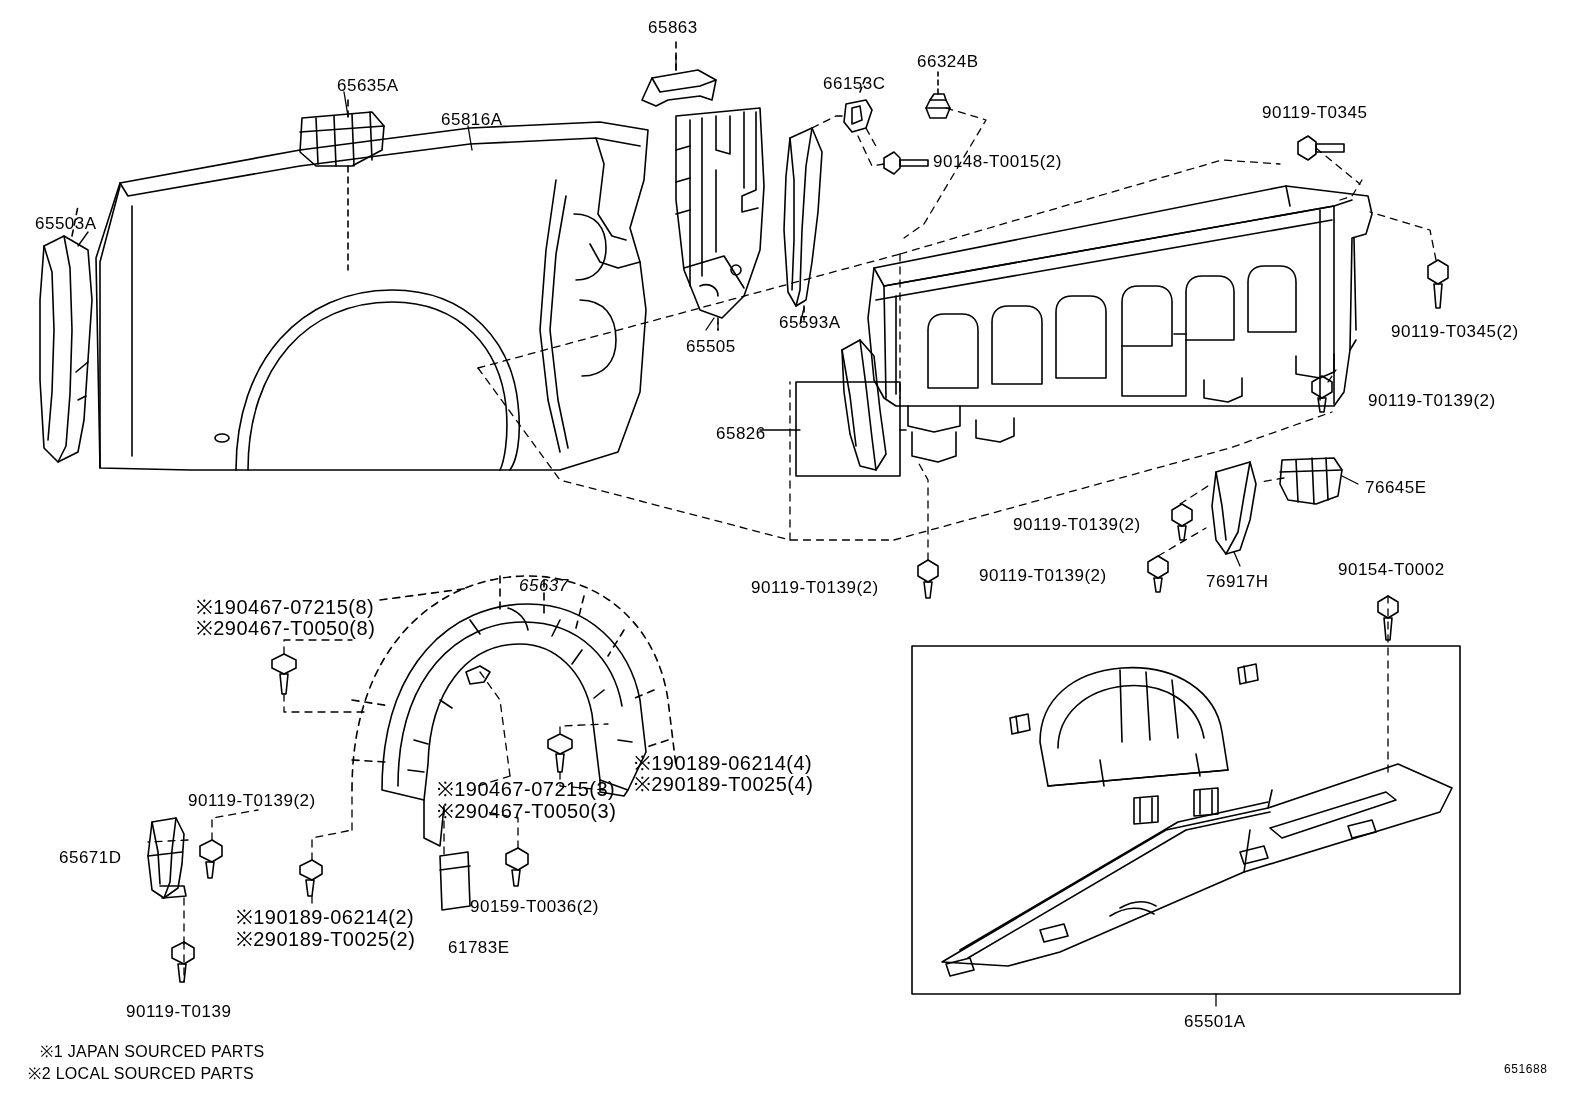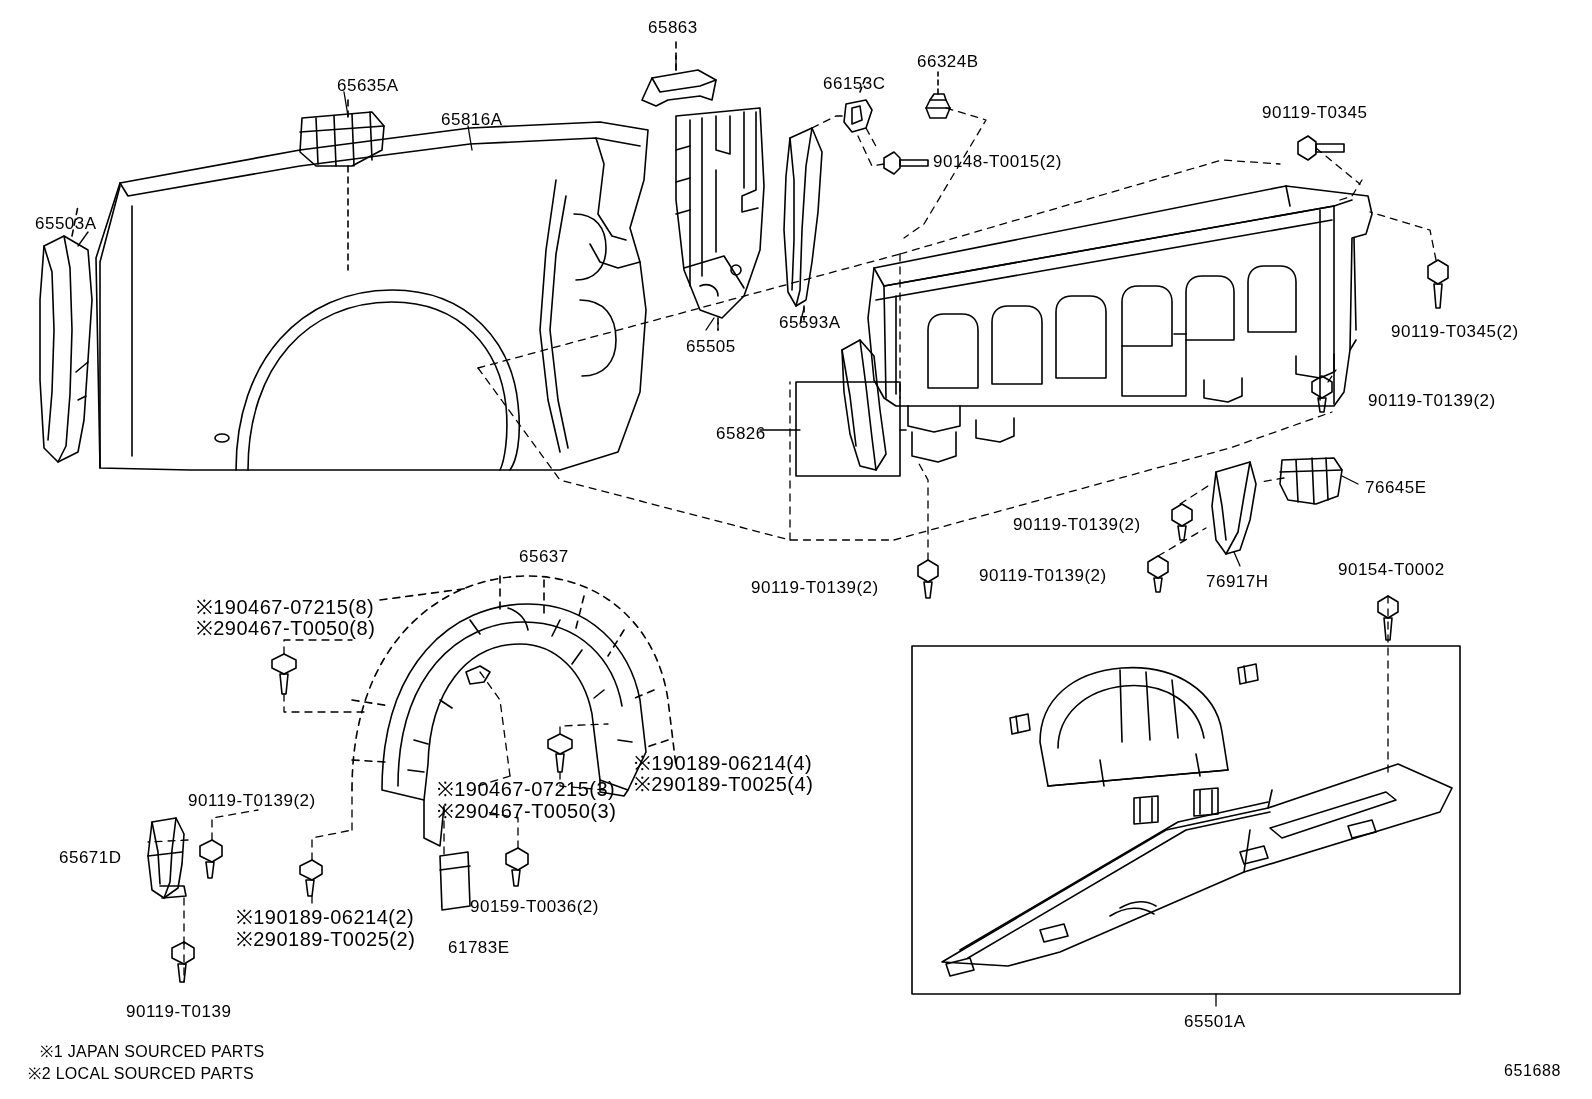--- a/index.html
+++ b/index.html
@@ -40,21 +40,21 @@
     font-size: 20px;
   }
   .footnote {
     position: absolute;
     font-size: 16px;
     letter-spacing: 0.3px;
     white-space: nowrap;
   }
   .diagcode {
     position: absolute;
-    font-size: 16px;
+    font-size: 12px;
     letter-spacing: 0.6px;
   }
 </style>
 </head>
 <body>
 
 <div id="diagram">
 
   <svg id="art" viewBox="0 0 1592 1099" xmlns="http://www.w3.org/2000/svg">
     <g fill="none" stroke="#000" stroke-width="1.6" stroke-linejoin="round" stroke-linecap="round">
@@ -425,21 +425,21 @@
   <div class="lbl" style="left:441px; top:110px;">65816A</div>
   <div class="lbl" style="left:933px; top:152px;">90148-T0015(2)</div>
   <div class="lbl" style="left:35px; top:214px;">65503A</div>
   <div class="lbl" style="left:1391px; top:322px;">90119-T0345(2)</div>
   <div class="lbl" style="left:779px; top:313px;">65593A</div>
   <div class="lbl" style="left:686px; top:337px;">65505</div>
   <div class="lbl" style="left:1368px; top:391px;">90119-T0139(2)</div>
   <div class="lbl" style="left:716px; top:424px;">65826</div>
   <div class="lbl" style="left:1365px; top:478px;">76645E</div>
   <div class="lbl" style="left:1013px; top:515px;">90119-T0139(2)</div>
-  <div class="lbl" style="left:519px; top:547px;">65637</div>
+  <div class="lbl" style="left:519px; top:576px;font-style:italic;">65637</div>
   <div class="lbl" style="left:1338px; top:560px;">90154-T0002</div>
   <div class="lbl" style="left:979px; top:566px;">90119-T0139(2)</div>
   <div class="lbl" style="left:1206px; top:572px;">76917H</div>
   <div class="lbl" style="left:751px; top:578px;">90119-T0139(2)</div>
   <div class="lbl small" style="left:196px; top:596px;">※190467-07215(8)</div>
   <div class="lbl small" style="left:196px; top:617px;">※290467-T0050(8)</div>
   <div class="lbl small" style="left:634px; top:752px;">※190189-06214(4)</div>
   <div class="lbl small" style="left:634px; top:773px;">※290189-T0025(4)</div>
   <div class="lbl small" style="left:437px; top:778px;">※190467-07215(3)</div>
   <div class="lbl small" style="left:437px; top:800px;">※290467-T0050(3)</div>

